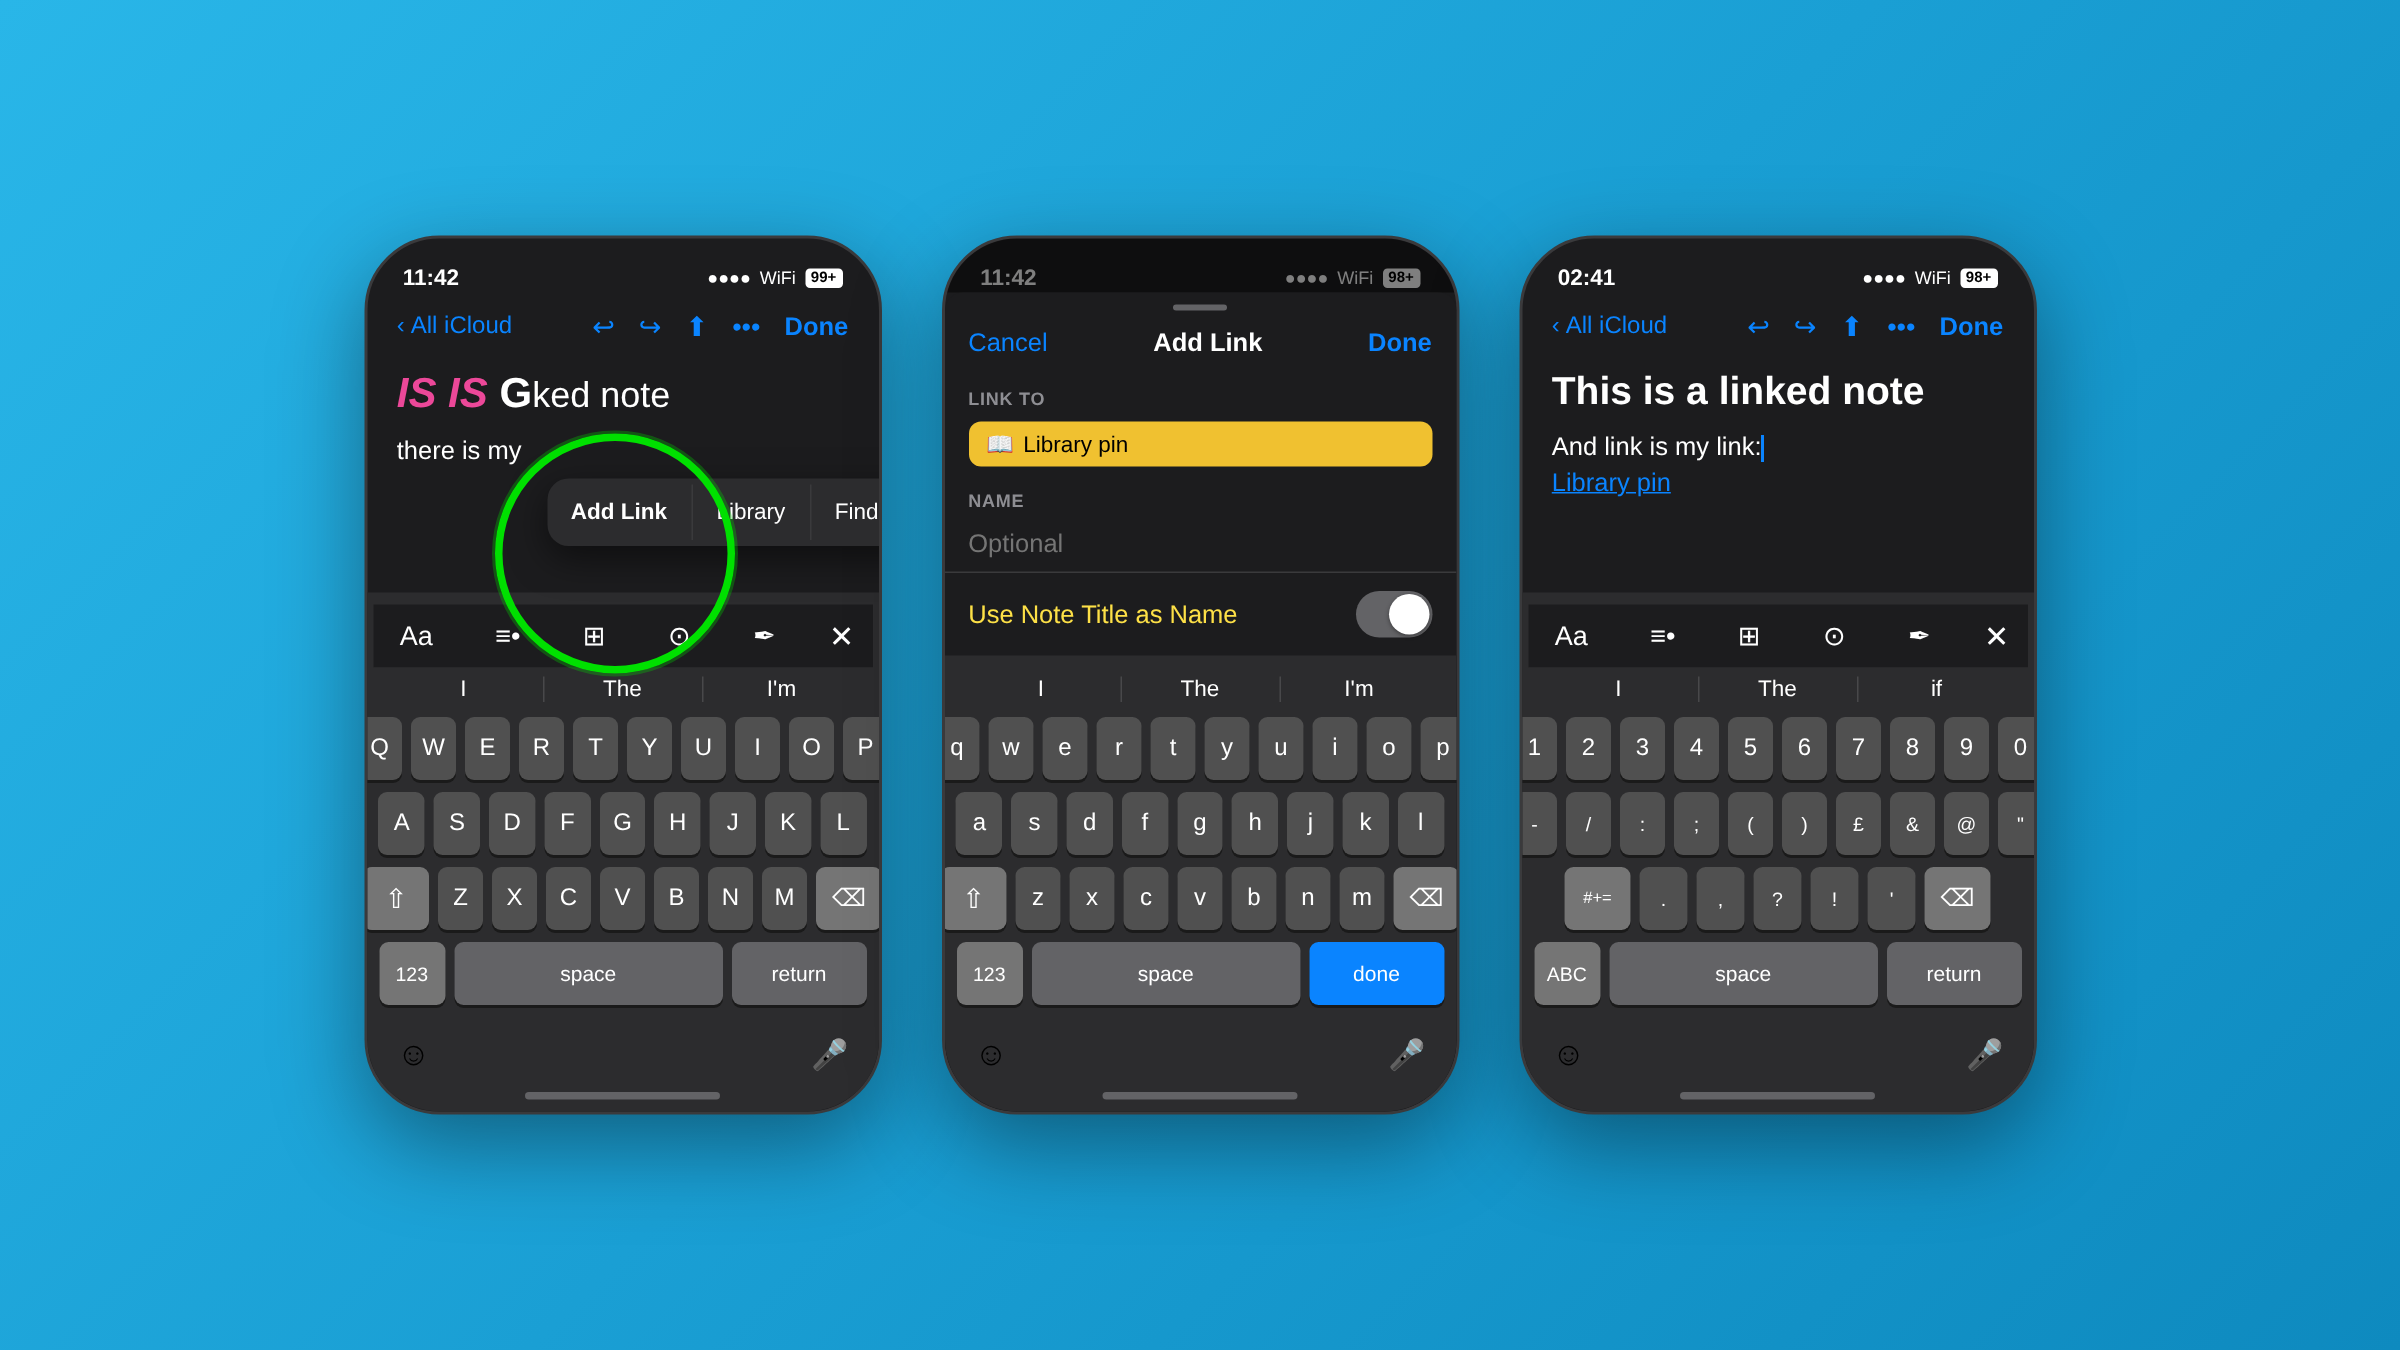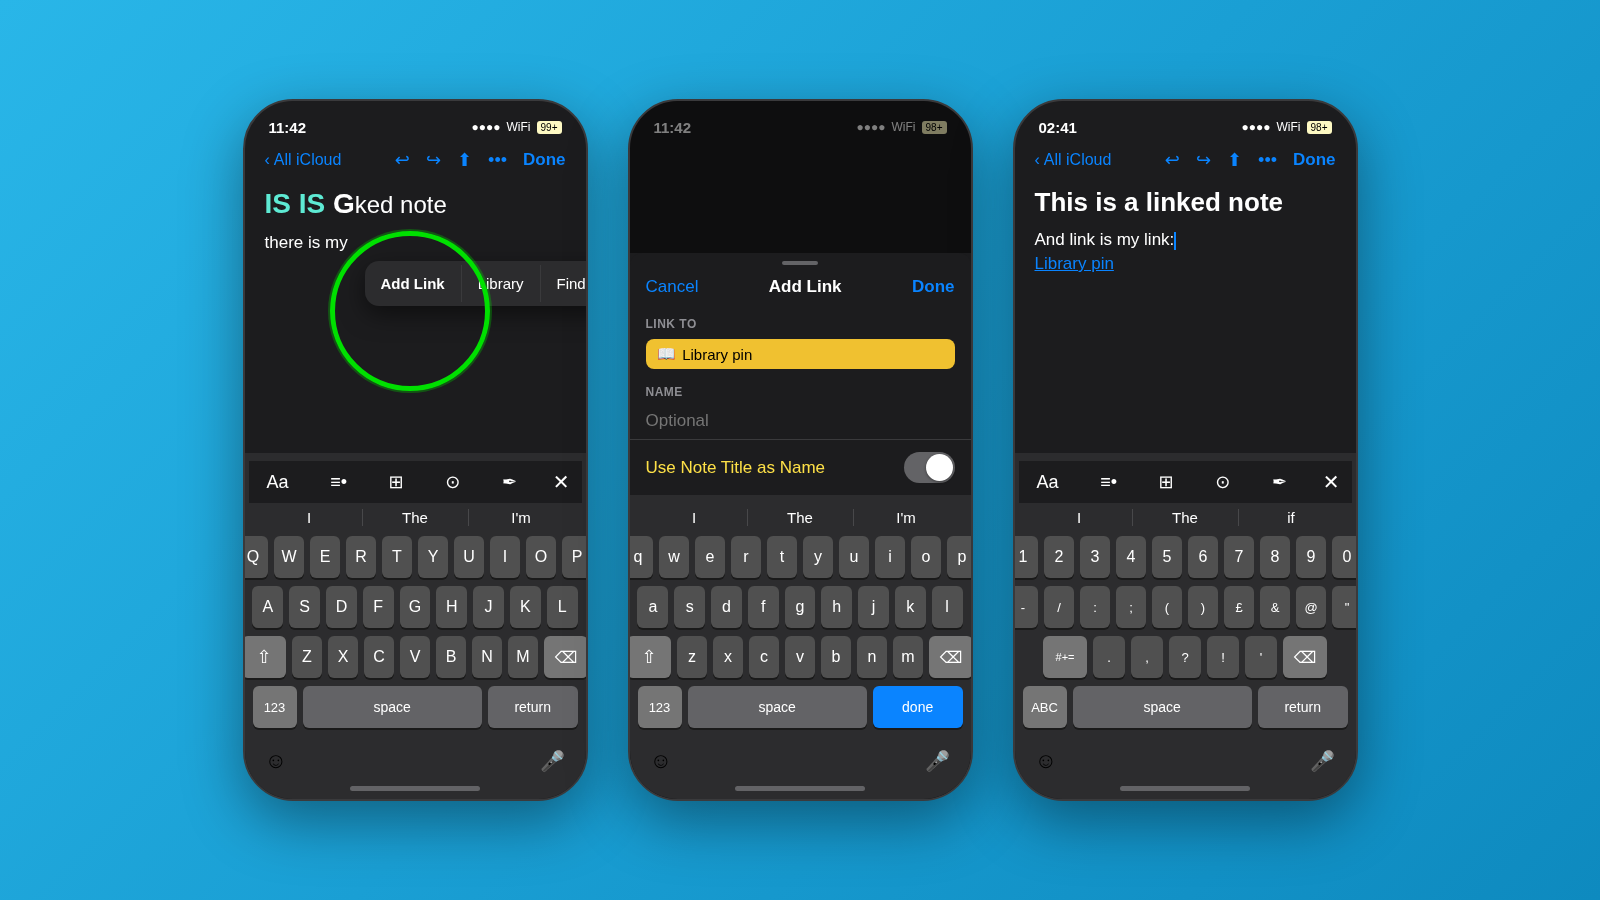--- a/index.html
+++ b/index.html
@@ -11,21 +11,21 @@
       align-items: center;
       justify-content: center;
       gap: 40px;
       font-family: -apple-system, 'SF Pro Display', 'Helvetica Neue', sans-serif;
       overflow: hidden;
     }
 
     
     .phone {
       width: 345px;
-      height: 702px;
+      height: 586px;
       background: #1c1c1e;
       border-radius: 50px;
       border: 2px solid #3a3a3c;
       overflow: hidden;
       position: relative;
       display: flex;
       flex-direction: column;
       box-shadow: 0 20px 60px rgba(0,0,0,0.4);
     }
 
@@ -44,24 +44,24 @@
       color: white;
     }
     .status-icons {
       display: flex;
       gap: 6px;
       align-items: center;
       font-size: 12px;
       color: white;
     }
     .battery-badge {
-      background: #fef9c3;
+      background: #ffffff;
       color: #000;
       font-size: 10px;
-      font-weight: 400;
+      font-weight: 700;
       padding: 1px 4px;
       border-radius: 3px;
     }
 
     
     .nav-bar {
       display: flex;
       justify-content: space-between;
       align-items: center;
       padding: 4px 20px 8px;
@@ -384,21 +384,21 @@
       <span class="nav-icon">↩</span>
       <span class="nav-icon">↪</span>
       <span class="nav-icon">⬆</span>
       <span class="nav-icon">•••</span>
       <span class="nav-done">Done</span>
     </div>
   </div>
 
   <div class="note-content">
     <div class="note-title" style="font-size:28px;line-height:1.2;">
-      <span style="color:#5eead4;">IS IS </span><span style="color:white;">G</span><span style="font-weight:400; color:white; font-size:24px;">ked note</span>
+      <span style="color:#ec4899;font-style:italic;">IS IS </span><span style="color:white;">G</span><span style="font-weight:400; color:white; font-size:24px;">ked note</span>
     </div>
     <div class="note-text">there is my</div>
   </div>
 
   <div class="context-menu">
     <div class="context-item context-add-link">Add Link</div>
     <div class="context-item">Library</div>
     <div class="context-item">Find Selection</div>
   </div>
 

